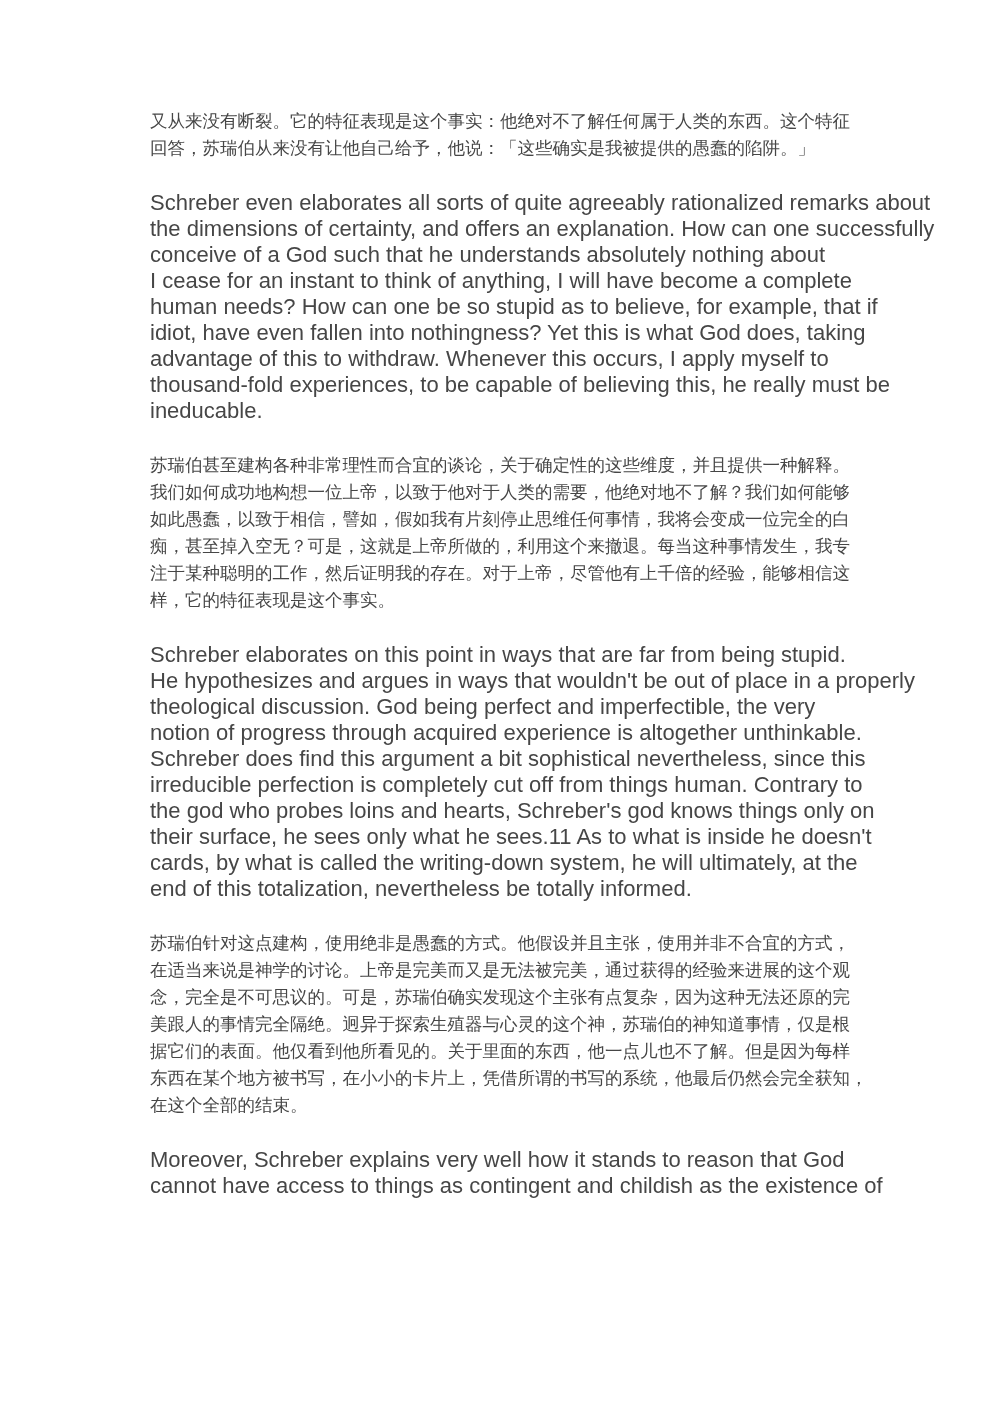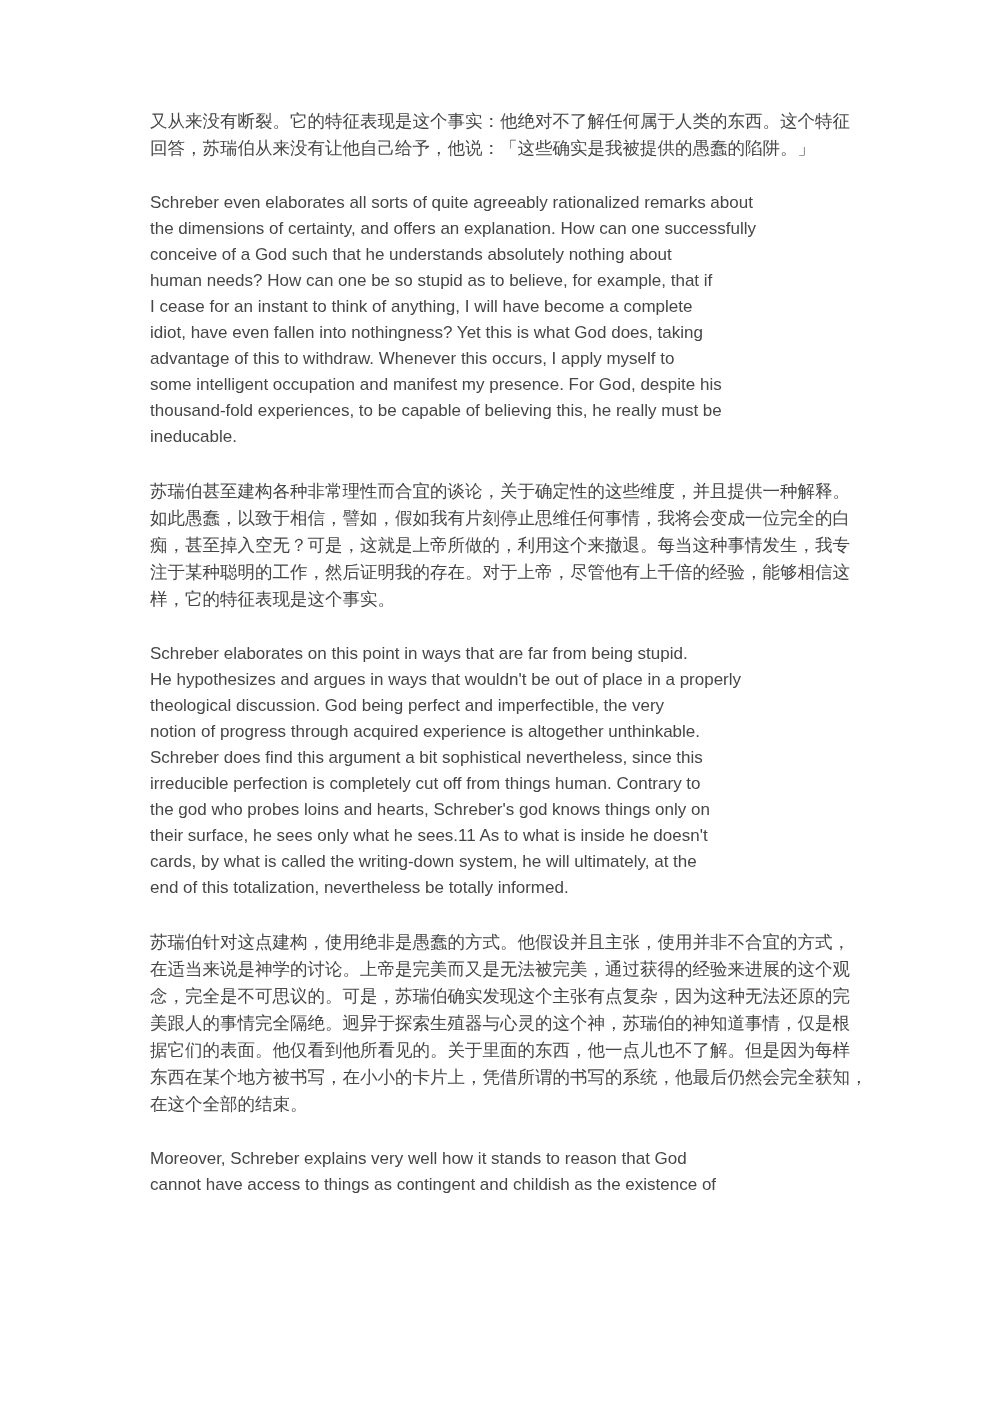--- a/index.html
+++ b/index.html
@@ -26,51 +26,51 @@
   .para {
     margin: 0 0 28px 0;
     padding: 0;
   }
   .para.zh {
     font-size: 17.5px;
     line-height: 27px;
     letter-spacing: 0;
   }
   .para.en {
-    font-size: 17px;
+    font-size: 22px;
     line-height: 26px;
   }
   .line {
     display: block;
     white-space: nowrap;
   }
 </style>
 </head>
 <body style="background: rgb(255, 255, 255); color: rgb(70, 70, 70);">
 
 <div class="page">
   <div class="doc-body">
       <p class="para zh">
         <span class="line">又从来没有断裂。它的特征表现是这个事实：他绝对不了解任何属于人类的东西。这个特征</span>
         <span class="line">回答，苏瑞伯从来没有让他自己给予，他说：「这些确实是我被提供的愚蠢的陷阱。」</span>
       </p>
       <p class="para en">
         <span class="line">Schreber even elaborates all sorts of quite agreeably rationalized remarks about</span>
         <span class="line">the dimensions of certainty, and offers an explanation. How can one successfully</span>
         <span class="line">conceive of a God such that he understands absolutely nothing about</span>
+        <span class="line">I cease for an instant to think of anything, I will have become a complete</span>
         <span class="line">human needs? How can one be so stupid as to believe, for example, that if</span>
-        <span class="line">I cease for an instant to think of anything, I will have become a complete</span>
         <span class="line">idiot, have even fallen into nothingness? Yet this is what God does, taking</span>
         <span class="line">advantage of this to withdraw. Whenever this occurs, I apply myself to</span>
-        <span class="line">some intelligent occupation and manifest my presence. For God, despite his</span>
         <span class="line">thousand-fold experiences, to be capable of believing this, he really must be</span>
         <span class="line">ineducable.</span>
       </p>
       <p class="para zh">
         <span class="line">苏瑞伯甚至建构各种非常理性而合宜的谈论，关于确定性的这些维度，并且提供一种解释。</span>
+        <span class="line">我们如何成功地构想一位上帝，以致于他对于人类的需要，他绝对地不了解？我们如何能够</span>
         <span class="line">如此愚蠢，以致于相信，譬如，假如我有片刻停止思维任何事情，我将会变成一位完全的白</span>
         <span class="line">痴，甚至掉入空无？可是，这就是上帝所做的，利用这个来撤退。每当这种事情发生，我专</span>
         <span class="line">注于某种聪明的工作，然后证明我的存在。对于上帝，尽管他有上千倍的经验，能够相信这</span>
         <span class="line">样，它的特征表现是这个事实。</span>
       </p>
       <p class="para en">
         <span class="line">Schreber elaborates on this point in ways that are far from being stupid.</span>
         <span class="line">He hypothesizes and argues in ways that wouldn't be out of place in a properly</span>
         <span class="line">theological discussion. God being perfect and imperfectible, the very</span>
         <span class="line">notion of progress through acquired experience is altogether unthinkable.</span>

